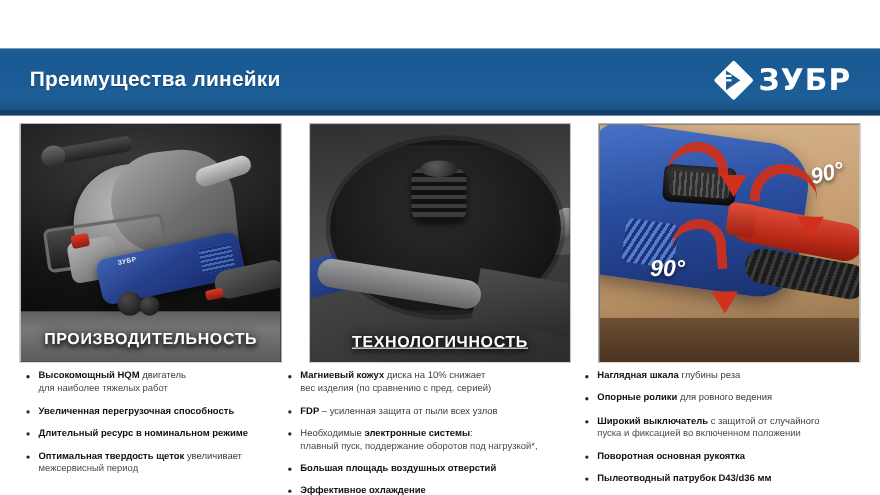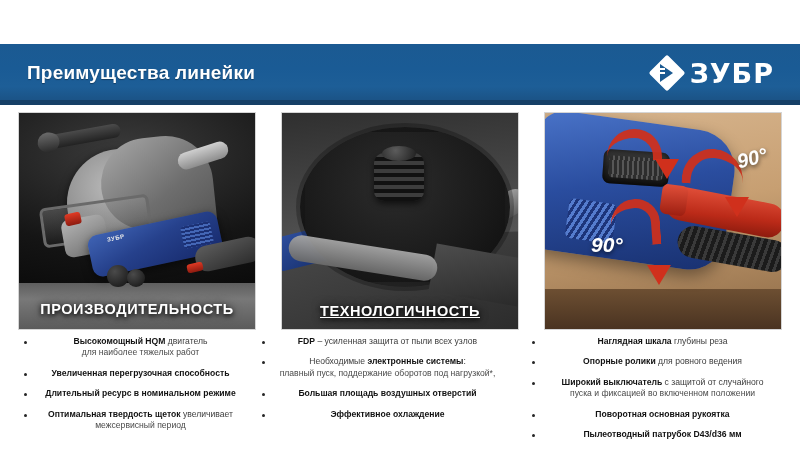--- a/index.html
+++ b/index.html
@@ -249,21 +249,21 @@
     position:absolute;left:0;right:0;bottom:12px;text-align:center;
     color:#ffffff;font-size:14.5px;font-weight:bold;letter-spacing:.6px;
     text-shadow:0 2px 4px rgba(0,0,0,.85),0 0 10px rgba(0,0,0,.7);
     z-index:6;
   }
   .p2 .caption{bottom:10px;text-decoration:underline;}
   .p3 .caption{bottom:10px;}
 
   
   .cols{position:absolute;left:0;top:292px;width:800px;height:130px;}
-  .col{position:absolute;top:0;text-align:center;}
+  .col{position:absolute;top:0;}
   .col.c1{left:24px;width:222px;}
   .col.c2{left:262px;width:240px;}
   .col.c3{left:532px;width:250px;}
 
   .bullet{position:relative;padding-left:11px;margin-bottom:9px;}
   .bullet:before{
     content:"";position:absolute;left:0;top:5px;width:3px;height:3px;border-radius:50%;
     background:#262626;
   }
   .bullet .line{
@@ -375,20 +375,24 @@
         <div class="line"><b>Длительный ресурс в номинальном режиме</b></div>
       </div>
       <div class="bullet">
         <div class="line"><b>Оптимальная твердость щеток </b><span>увеличивает</span></div>
         <div class="line sub">межсервисный период</div>
       </div>
     </div>
 
     <div class="col c2">
       <div class="bullet">
+        <div class="line"><b>Магниевый кожух </b><span>диска на 10% снижает</span></div>
+        <div class="line sub">вес изделия (по сравнению с пред. серией)</div>
+      </div>
+      <div class="bullet">
         <div class="line"><b>FDP</b><span> – усиленная защита от пыли всех узлов</span></div>
       </div>
       <div class="bullet">
         <div class="line"><span>Необходимые </span><b>электронные системы</b><span>:</span></div>
         <div class="line sub">плавный пуск, поддержание оборотов под нагрузкой*,</div>
       </div>
       <div class="bullet">
         <div class="line"><b>Большая площадь воздушных отверстий</b></div>
       </div>
       <div class="bullet">

